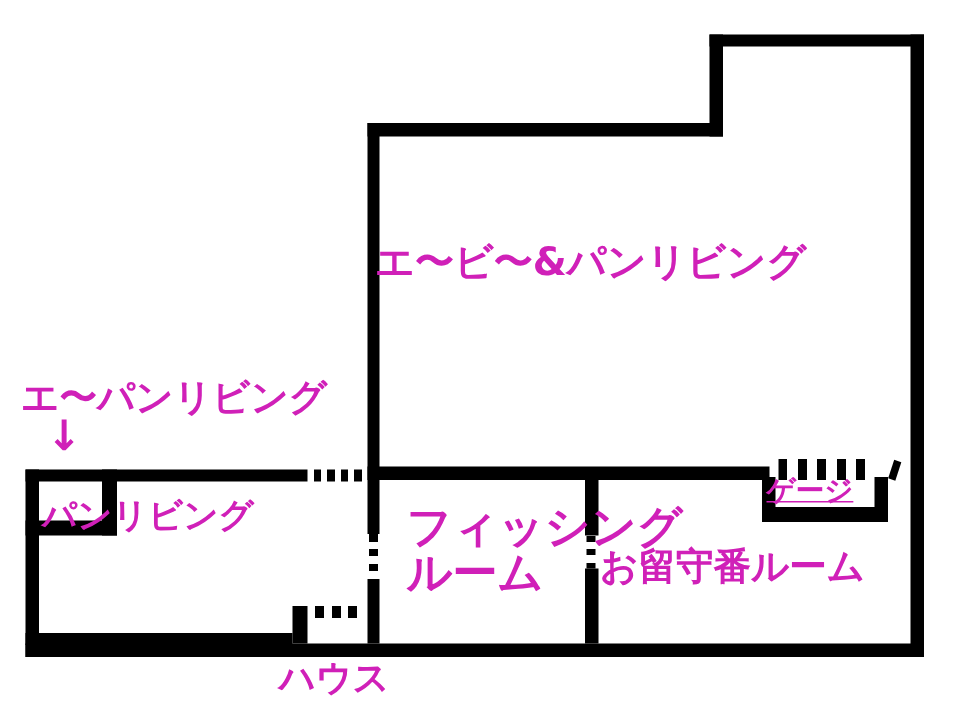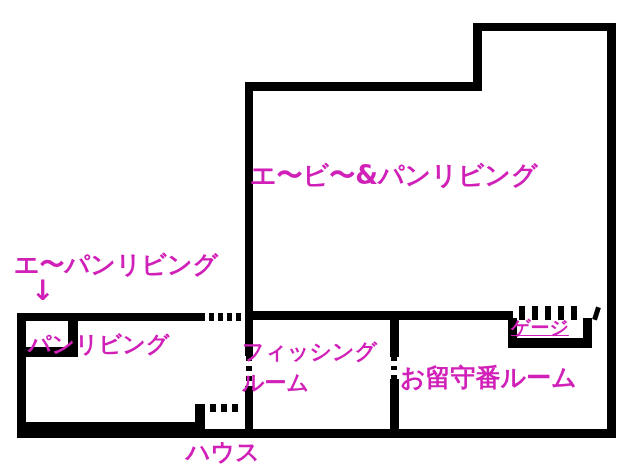--- a/index.html
+++ b/index.html
@@ -56,21 +56,21 @@
 
   <div class="lbl center" style="left:250px;top:160px;width:360px;font-size:26px;">エ〜ビ〜&amp;パンリビング</div>
 
   <div class="lbl" style="left:14px;top:250px;font-size:25px;">エ〜パンリビング</div>
   <div class="lbl" style="left:31px;top:274px;font-size:28px;">↓</div>
 
   <div class="lbl center" style="left:28px;top:329px;width:212px;font-size:23px;line-height:31px;">
     <div>パンリビング</div>
   </div>
 
-  <div class="lbl center" style="left:242px;top:336px;width:140px;font-size:22px;line-height:31px;">
+  <div class="lbl center" style="left:271px;top:336px;width:140px;font-size:30px;line-height:31px;">
     <div>フィッシング</div>
     <div>ルーム</div>
   </div>
 
   <div class="lbl center" style="left:400px;top:363px;width:205px;font-size:25px;">お留守番ルーム</div>
 
   <div class="lbl center" style="left:511px;top:316px;width:76px;font-size:19px;text-decoration:underline;">ゲージ</div>
 
   <div class="lbl" style="left:186px;top:438px;font-size:24px;">ハウス</div>
 

